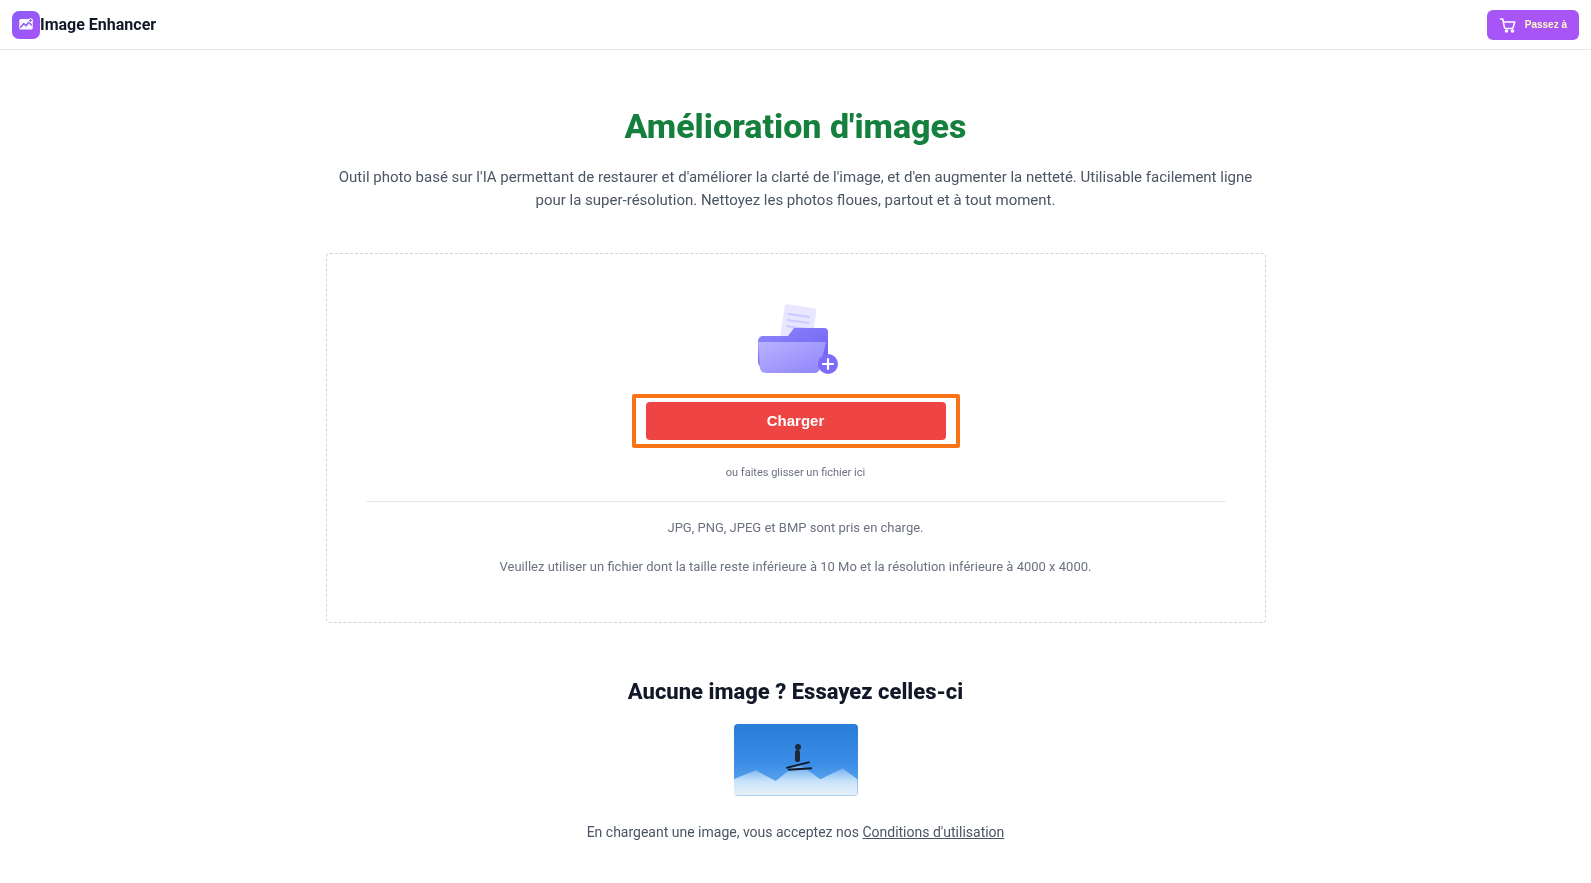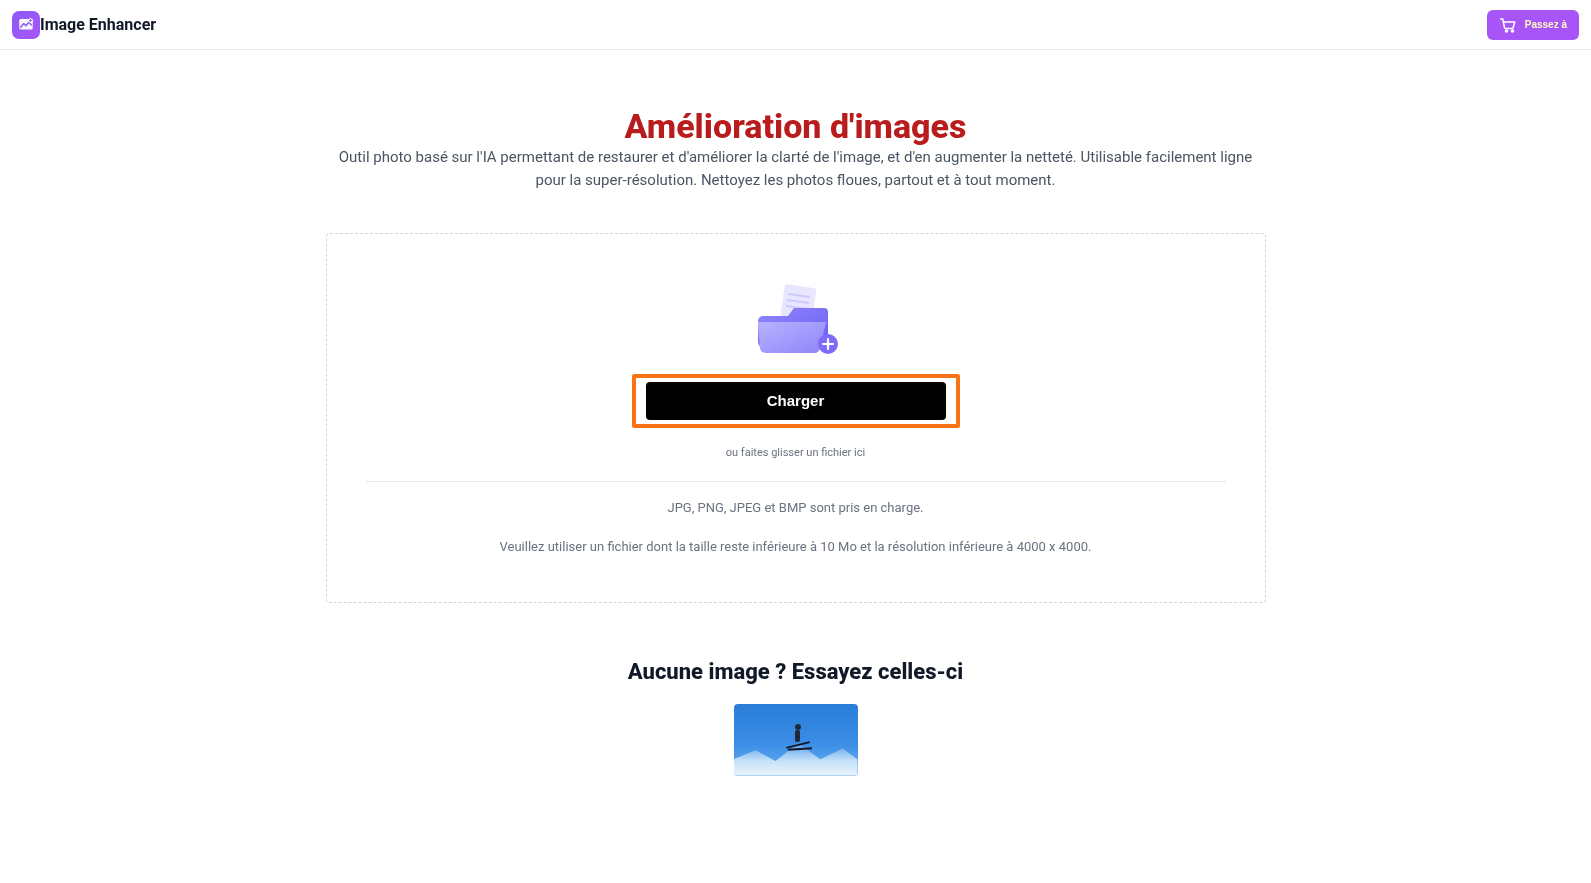--- a/index.html
+++ b/index.html
@@ -7,27 +7,27 @@
   
   .header{height:50px;display:flex;align-items:center;justify-content:space-between;border-bottom:1px solid #e5e7eb;padding:0 12px;}
   .brand{display:flex;align-items:center;}
   .logo{width:28px;height:28px;border-radius:7px;background:linear-gradient(135deg,#8b5cf6,#a855f7);display:flex;align-items:center;justify-content:center;}
   .logo svg{display:block;}
   .brand-title{font-weight:700;font-size:16px;color:#111827;}
   .upgrade-btn{display:flex;align-items:center;gap:8px;background:#a855f7;color:#fef9c3;border:none;border-radius:6px;padding:7px 12px;font-weight:700;font-size:10px;cursor:pointer;}
   .upgrade-btn svg{display:block;}
   
   .main{max-width:960px;margin:0 auto;padding-top:56px;text-align:center;}
-  .page-title{font-size:34px;font-weight:800;color:#b91c1c;margin-bottom:0;}
+  .page-title{font-size:34px;font-weight:800;color:#15803d;margin-bottom:20px;}
   .page-subtitle{font-size:15px;color:#4b5563;line-height:1.55;max-width:920px;margin:0 auto;}
   
   .dropzone{margin:40px auto 0 auto;width:940px;min-height:370px;border:1.5px dashed #cfd3da;border-radius:4px;padding:48px 24px 36px 24px;display:flex;flex-direction:column;align-items:center;}
   .folder-illus{width:96px;height:80px;margin-bottom:8px;}
   .charger-wrap{border:4px solid #f97316;padding:4px 10px;margin-top:4px;border-radius:2px;}
-  .charger-btn{background:#000000;color:#fff;border:none;border-radius:4px;width:300px;height:38px;font-size:15px;font-weight:700;cursor:pointer;}
+  .charger-btn{background:#ef4444;color:#fff;border:none;border-radius:4px;width:300px;height:38px;font-size:15px;font-weight:700;cursor:pointer;}
   .drag-hint{margin-top:18px;font-size:11px;color:#6b7280;}
   .dz-divider{width:860px;height:1px;background:#e5e7eb;margin:22px 0 18px 0;}
   .support-line{font-size:13px;color:#6b7280;margin-bottom:24px;}
   .limit-line{font-size:13px;color:#6b7280;}
   
   .samples-title{font-size:22px;font-weight:800;color:#111827;margin-top:56px;margin-bottom:20px;}
   .sample-thumb{width:124px;height:72px;border-radius:4px;margin:0 auto;overflow:hidden;background:linear-gradient(180deg,#2a7ed8 0%,#3b8de6 55%,#6fb4f0 100%);position:relative;cursor:pointer;}
   .sample-thumb .mtn{position:absolute;bottom:0;left:0;width:100%;height:36px;background:linear-gradient(180deg,rgba(255,255,255,0) 0%,rgba(220,238,252,.85) 60%,#e8f2fb 100%);clip-path:polygon(0 100%,0 55%,18% 30%,34% 60%,52% 10%,70% 55%,88% 25%,100% 55%,100% 100%);} 
   .sample-thumb .skier{position:absolute;top:20px;left:52px;width:22px;height:30px;}
   .skier .body{position:absolute;top:6px;left:9px;width:5px;height:12px;background:#1f2937;border-radius:2px;}
@@ -112,13 +112,16 @@
   <div class="sample-thumb">
     <div class="mtn"></div>
     <div class="skier">
       <div class="head"></div>
       <div class="body"></div>
       <div class="ski"></div>
       <div class="ski2"></div>
     </div>
   </div>
 
+  <div class="terms-line">
+    <span>En chargeant une image, vous acceptez nos </span><a>Conditions d'utilisation</a>
+  </div>
 </div>
 
 </body></html>

